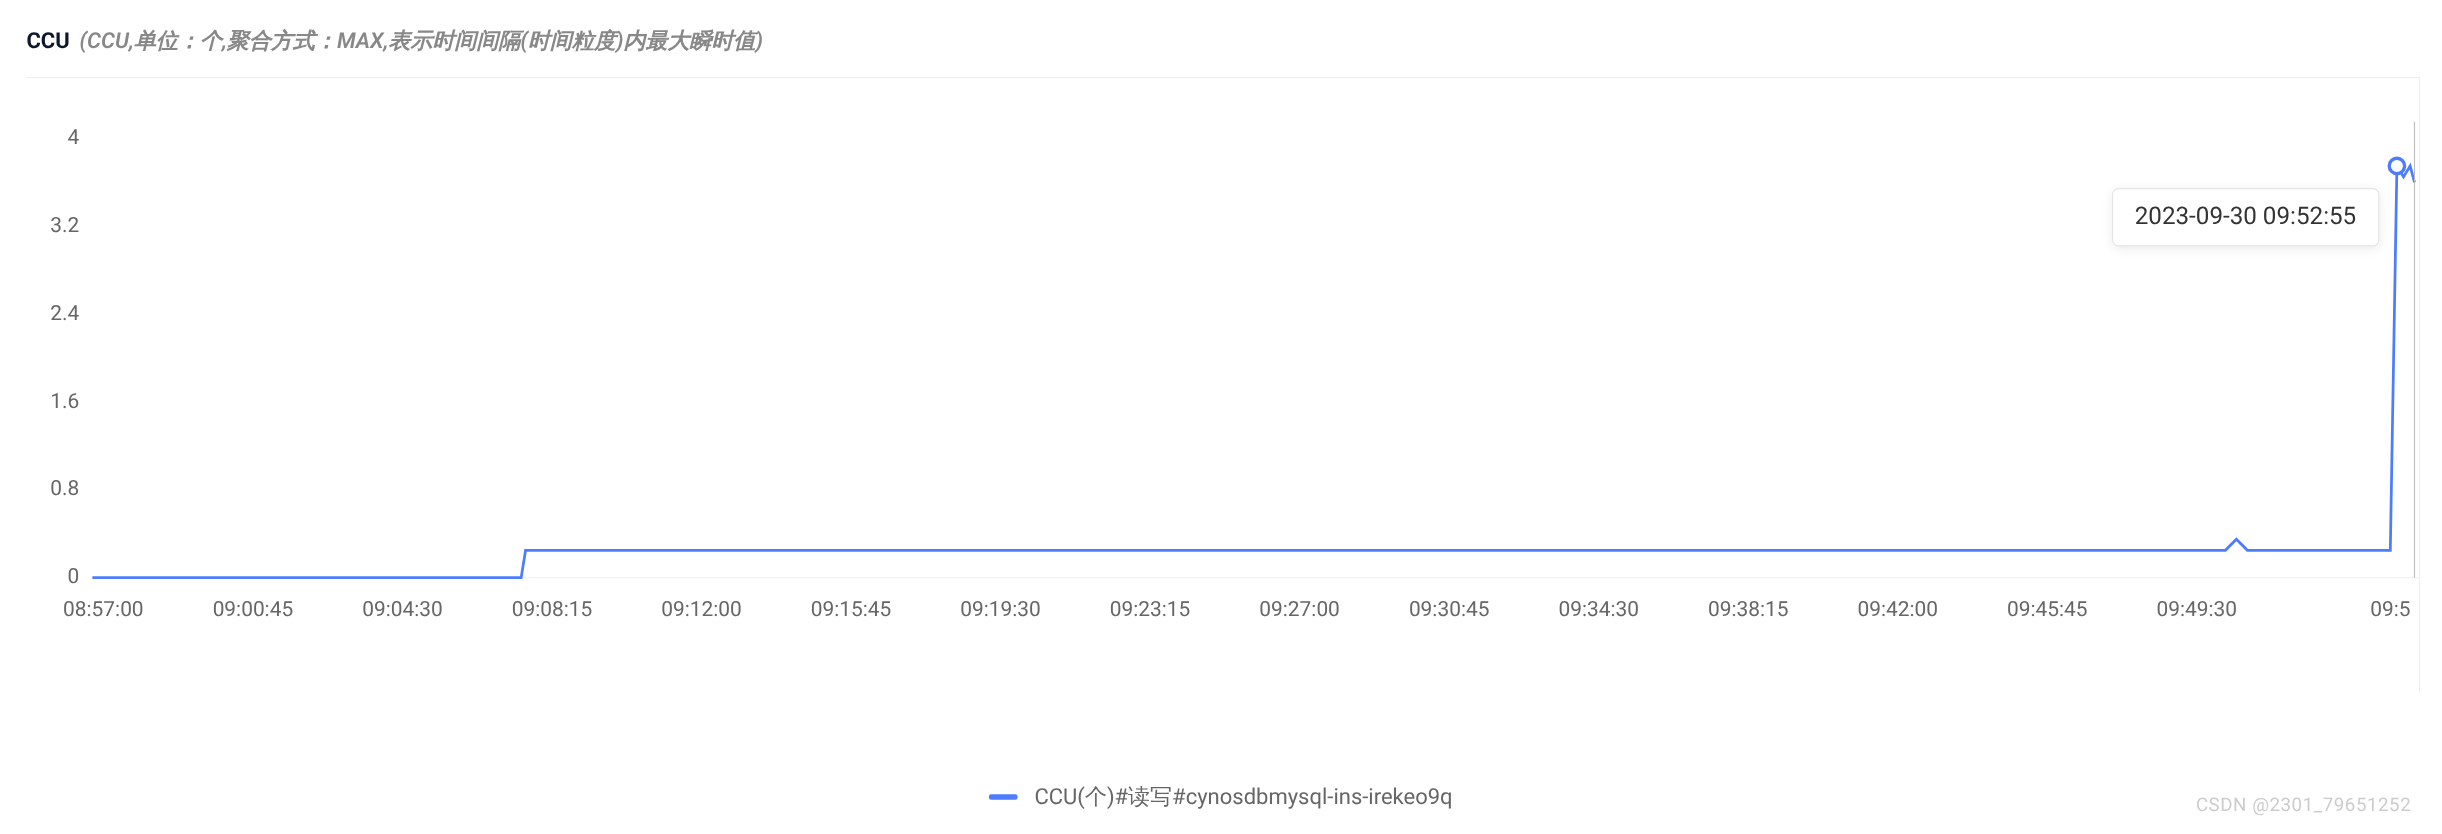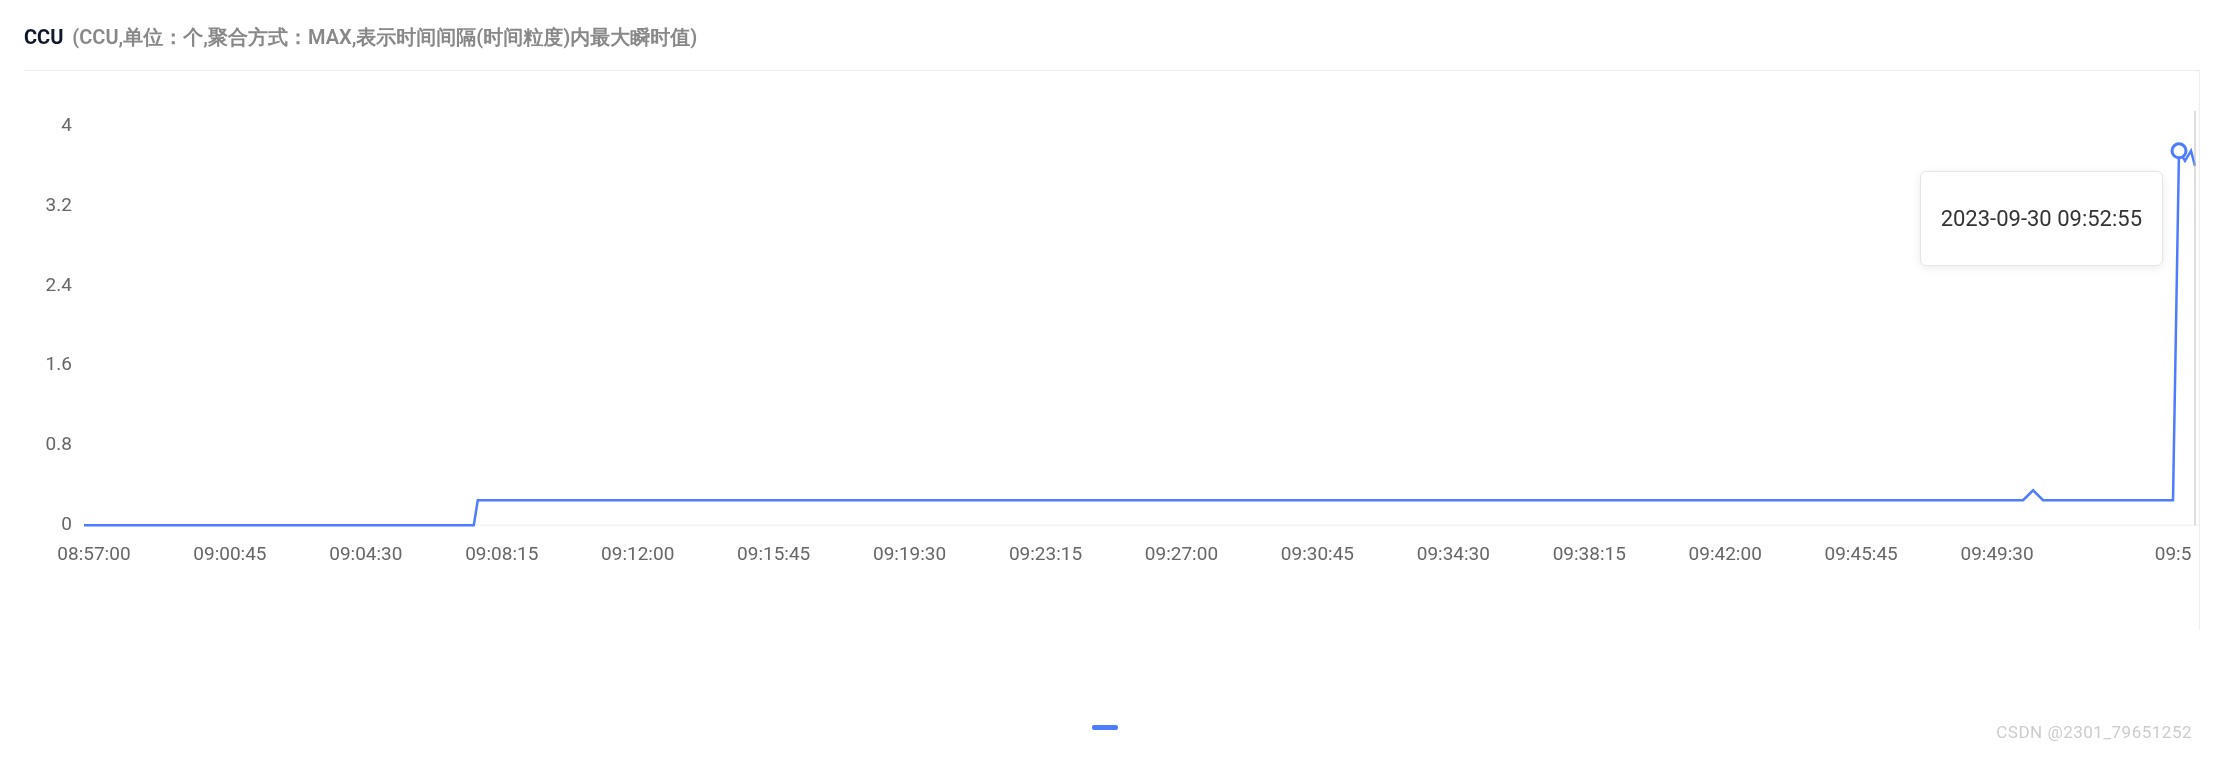--- a/index.html
+++ b/index.html
@@ -19,21 +19,21 @@
     }
     .chart-title {
       position: absolute;
       top: 24px;
       left: 24px;
       font-size: 20px;
       font-weight: 600;
       color: #333;
     }
     .chart-title .bold { font-weight: 700; color:#0f172a; }
-    .chart-title .desc { font-weight: 600; color:#888; margin-left:4px; }
+    .chart-title .desc { font-weight: 600; color:#888; margin-left:4px;font-style:italic; }
     .plot-area {
       position: absolute;
       top: 70px;
       left: 24px;
       right: 20px;
       height: 560px;
       border-top: 1px solid #eee;
       border-right: 1px solid #eee;
     }
     .svg-chart { width: 100%; height: 100%; display:block; }
@@ -50,21 +50,21 @@
     .data-line { fill:none; stroke:#4d7cfe; stroke-width:2.5; }
     .baseline { stroke:#eee; stroke-width:1; }
     .point-marker { fill:#fff; stroke:#4d7cfe; stroke-width:3; }
     .cursor-line { stroke:#bbb; stroke-width:1; }
     .tooltip {
       position: absolute;
       background:#fff;
       border:1px solid #e5e5e5;
       border-radius:6px;
       box-shadow:0 2px 10px rgba(0,0,0,0.08);
-      padding:28px 20px;
+      padding:7px 20px;
       font-size:22px;
       line-height:1.7;
       z-index:10;
     }
     .tooltip .ts { color:#333; }
     .tooltip .val { color:#4d7cfe; }
     .legend {
       position:absolute;
       bottom:20px;
       left:0; right:0;
@@ -146,16 +146,17 @@
       <text class="x-axis-label" x="2150" y="490">09:5</text>
     </svg>
 
     <div class="tooltip" style="top:100px; right:36px;">
       <div class="ts">2023-09-30 09:52:55</div>
     </div>
   </div>
 
   <div class="legend">
     <span class="legend-swatch"></span>
+    <span class="legend-text">CCU(个)#读写#cynosdbmysql-ins-irekeo9q</span>
   </div>
 
   <div class="watermark">CSDN @2301_79651252</div>
 </div>
 
 </body></html>

